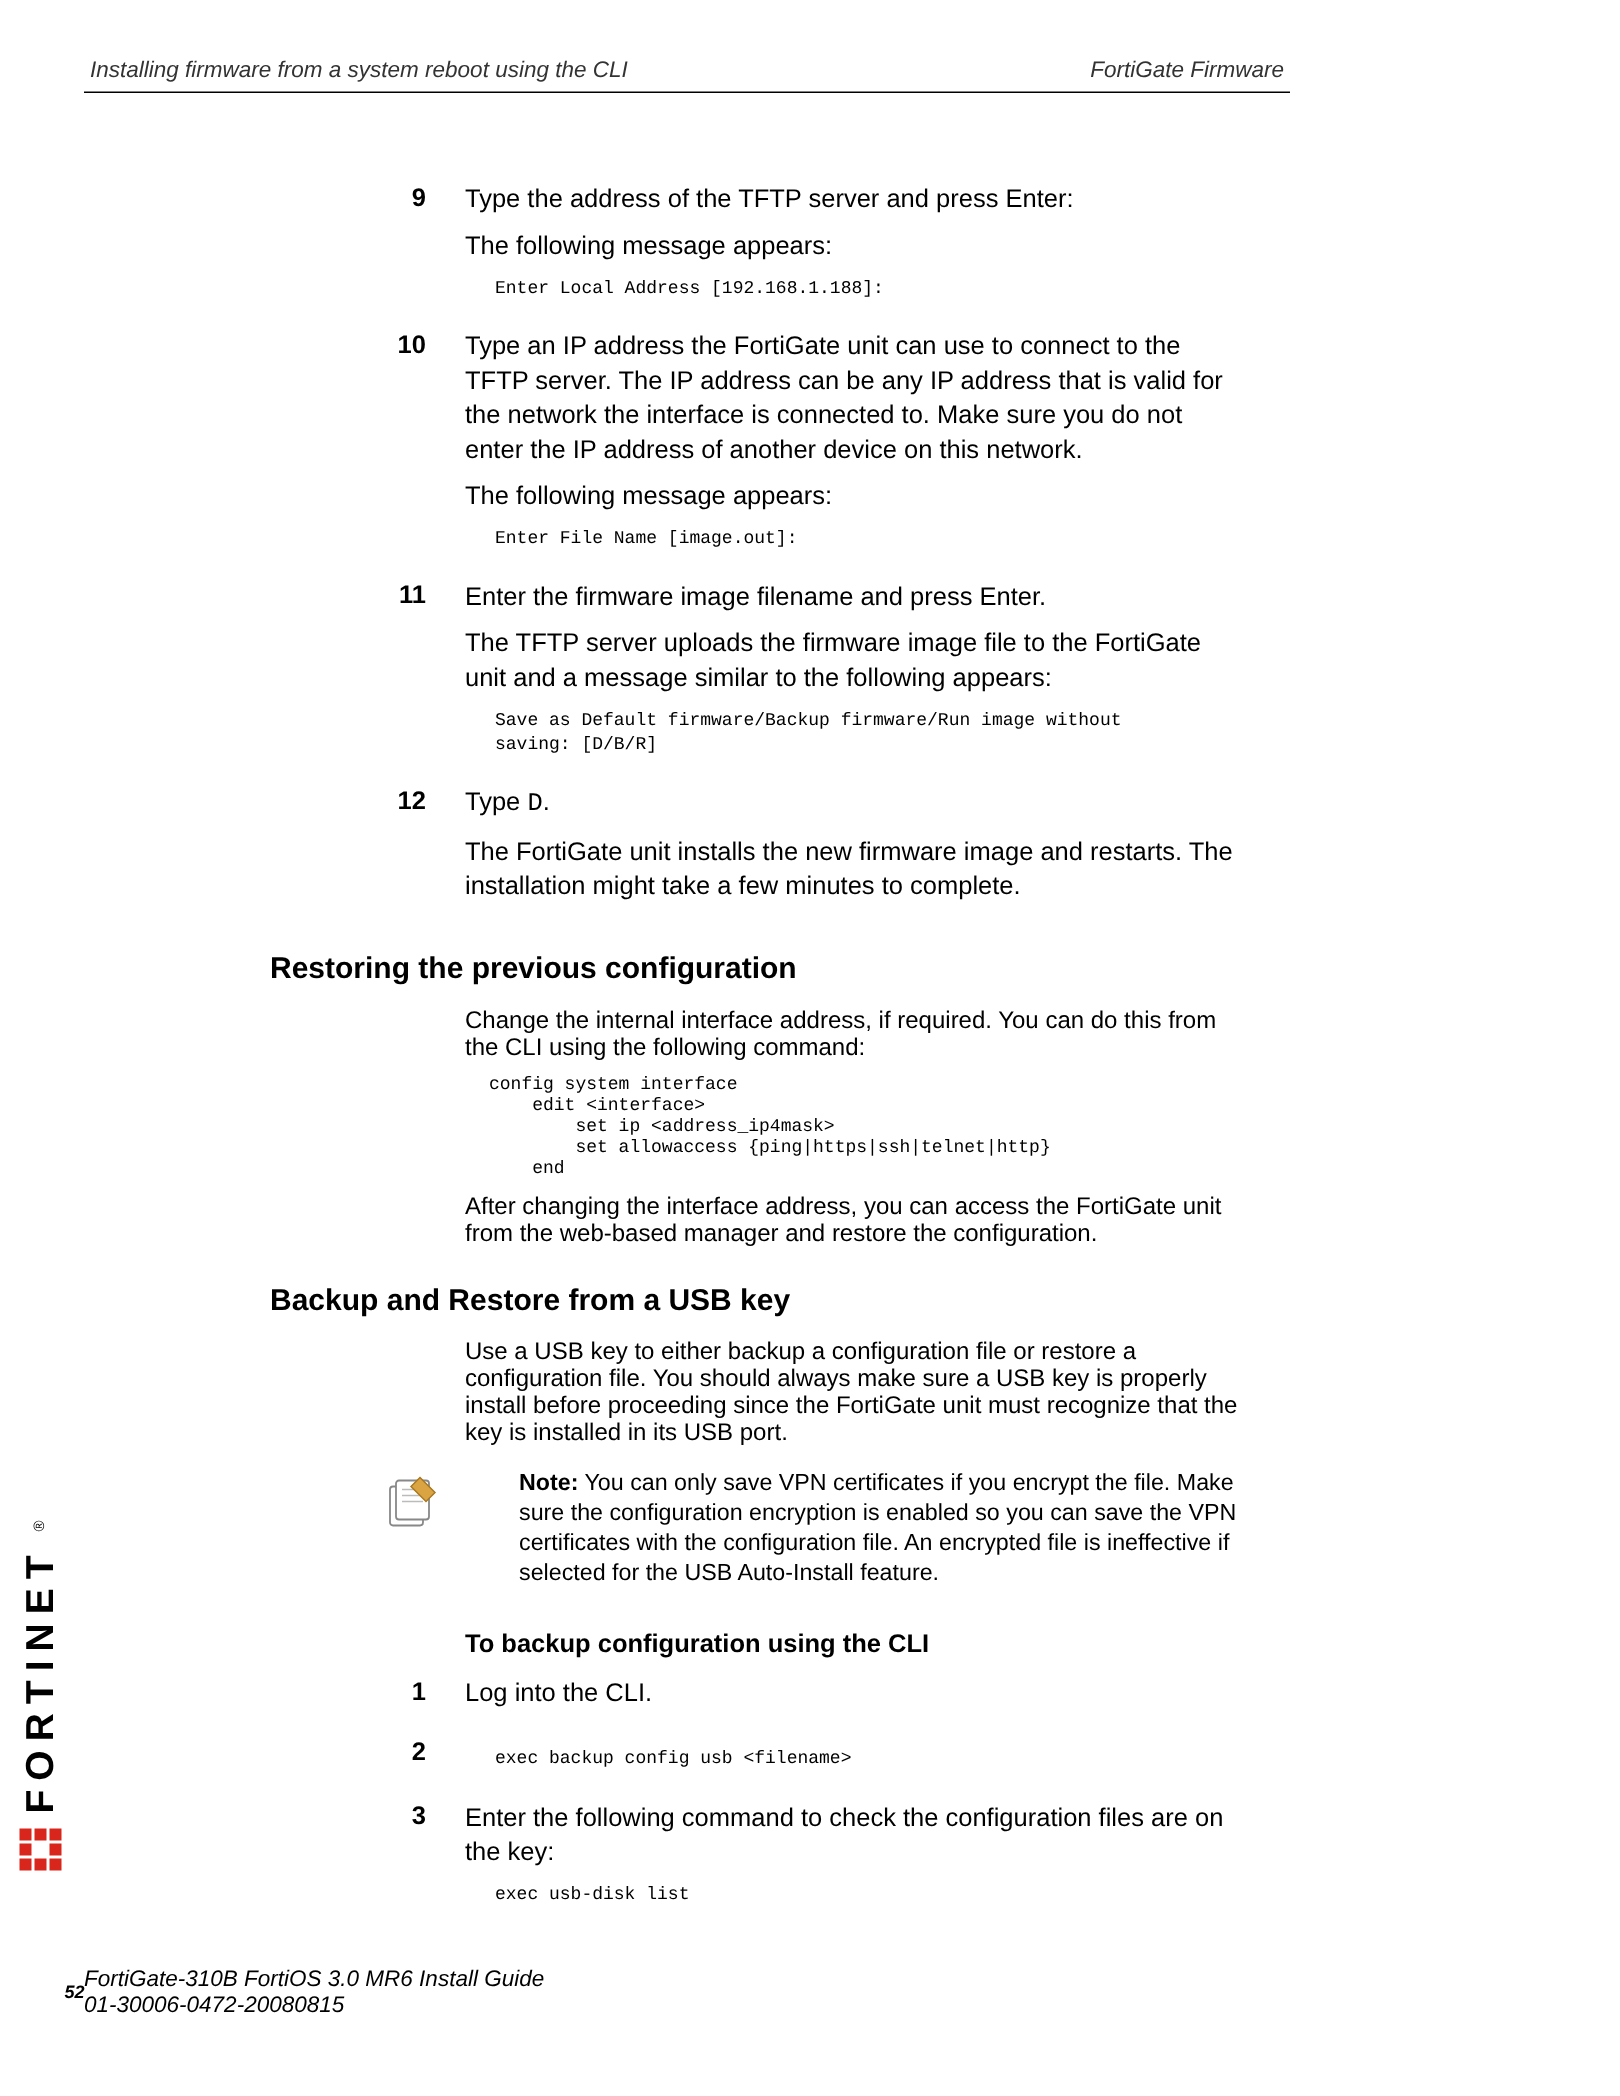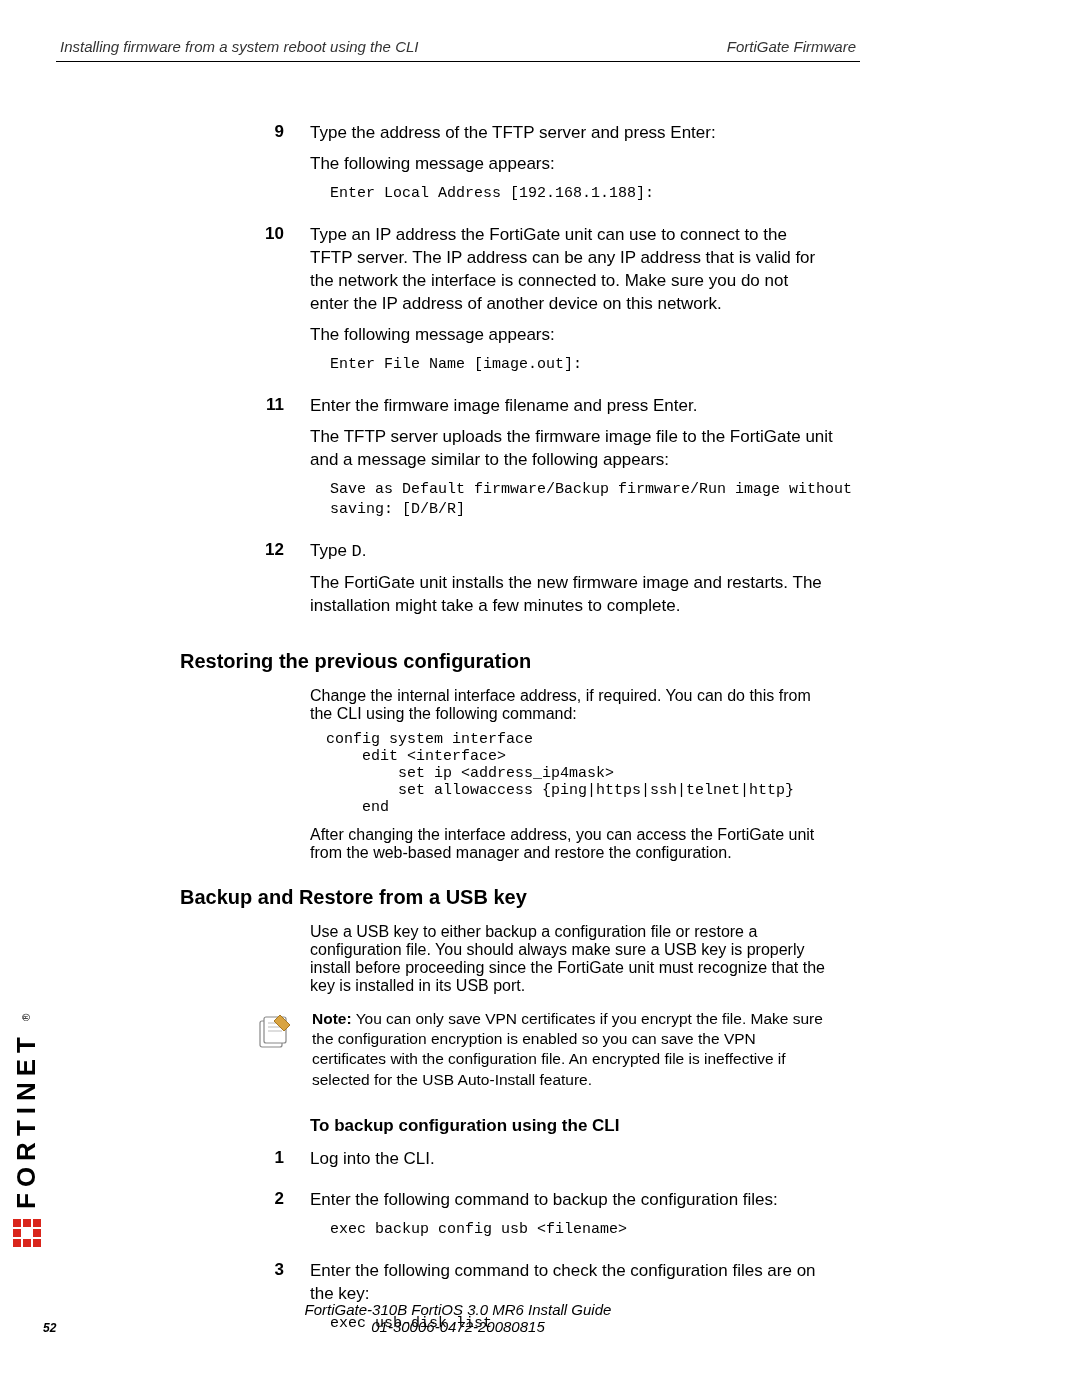--- a/index.html
+++ b/index.html
@@ -5,29 +5,29 @@
     * { margin: 0; padding: 0; box-sizing: border-box; }
     html, body { width: 1080px; background: #fff; font-family: Arial, Helvetica, sans-serif; color: #000; }
     .page { position: relative; width: 916px; height: 1397px; padding: 38px 56px 0 56px; }
     .header { display: flex; justify-content: space-between; font-style: italic; font-size: 15px; color: #333; padding: 0 4px 6px 4px; }
     .hr { border: none; border-top: 1px solid #000; margin: 0 0 60px 0; }
     .content { padding-left: 124px; padding-right: 30px; }
     .ol-step { display: flex; margin-bottom: 10px; }
     .ol-num { width: 130px; text-align: right; font-weight: bold; font-size: 17px; padding-right: 26px; flex-shrink: 0; }
     .ol-body { flex: 1; font-size: 17px; line-height: 1.35; }
     .para { margin-bottom: 8px; }
-    .mono { font-family: "Courier New", Courier, monospace; font-size: 15px; white-space: pre; margin: 6px 0 10px 20px; display: block; }
+    .mono { font-family: "Courier New", Courier, monospace; font-size: 12px; white-space: pre; margin: 6px 0 10px 20px; display: block; }
     .mono-inline { font-family: "Courier New", Courier, monospace; }
     .h2 { font-weight: bold; font-size: 20px; margin: 24px 0 14px 0; }
     .indent { margin-left: 130px; }
-    .note-row { display: flex; align-items: flex-start; margin: 14px 0 14px 74px; }
+    .note-row { display: flex; align-items: flex-start; margin: 14px 0 14px 74px; gap: 34px; }
     .note-icon { width: 44px; flex-shrink: 0; margin-right: 14px; margin-top: 2px; }
     .note-text { font-size: 15.5px; line-height: 1.3; }
     .sub-h { font-weight: bold; font-size: 17px; margin: 26px 0 12px 130px; }
-    .footer { position: absolute; bottom: 62px; left: 56px; right: 56px; text-align: center; font-style: italic; font-size: 15px; }
+    .footer { position: absolute; bottom: 52px; left: 56px; right: 56px; text-align: left; font-style: italic; font-size: 15px; }
     .page-num { position: absolute; bottom: 62px; left: 43px; font-weight: bold; font-style: italic; font-size: 12px; }
     .side-logo { position: absolute; left: 42px; bottom: 150px; transform: rotate(-90deg); transform-origin: left bottom; display: flex; align-items: center; gap: 10px; }
     .side-logo-text { font-family: Arial, sans-serif; font-weight: bold; letter-spacing: 6px; font-size: 26px; color: #000; }
     .logo-squares { display: grid; grid-template-columns: repeat(3, 8px); grid-template-rows: repeat(3, 8px); gap: 2px; transform: rotate(90deg); }
     .logo-squares span { background: #d9261c; width: 8px; height: 8px; }
     .logo-squares .empty { background: transparent; }
   </style>
 </head>
 <body>
 
@@ -112,21 +112,20 @@
     <div class="ol-step">
       <div class="ol-num">1</div>
       <div class="ol-body">
         <div class="para">Log into the CLI.</div>
       </div>
     </div>
 
     <div class="ol-step">
       <div class="ol-num">2</div>
       <div class="ol-body">
-        <div class="para">Enter the following command to backup the configuration files:</div>
         <span class="mono">exec backup config usb &lt;filename&gt;</span>
       </div>
     </div>
 
     <div class="ol-step">
       <div class="ol-num">3</div>
       <div class="ol-body">
         <div class="para">Enter the following command to check the configuration files are on the key:</div>
         <span class="mono">exec usb-disk list</span>
       </div>

